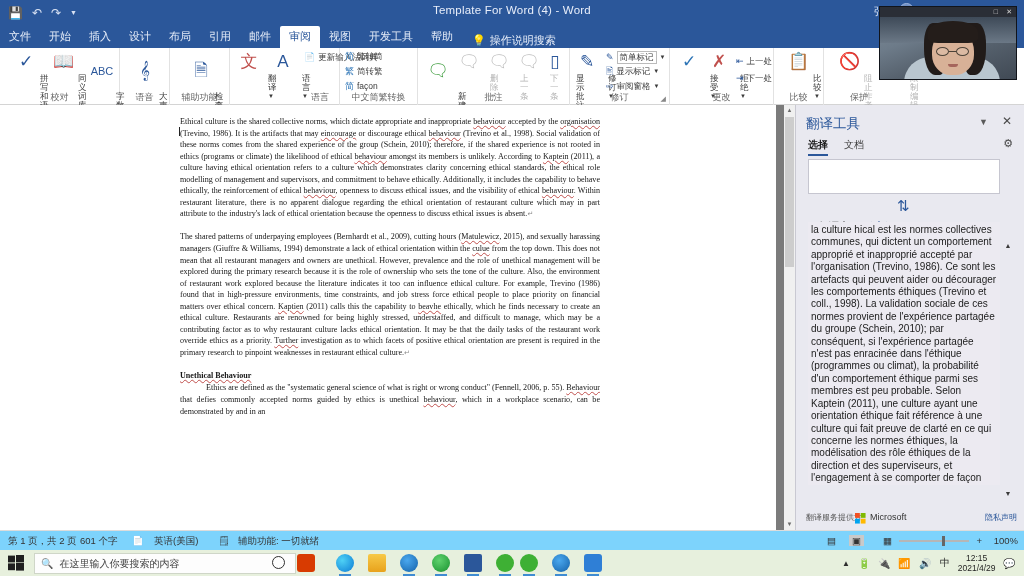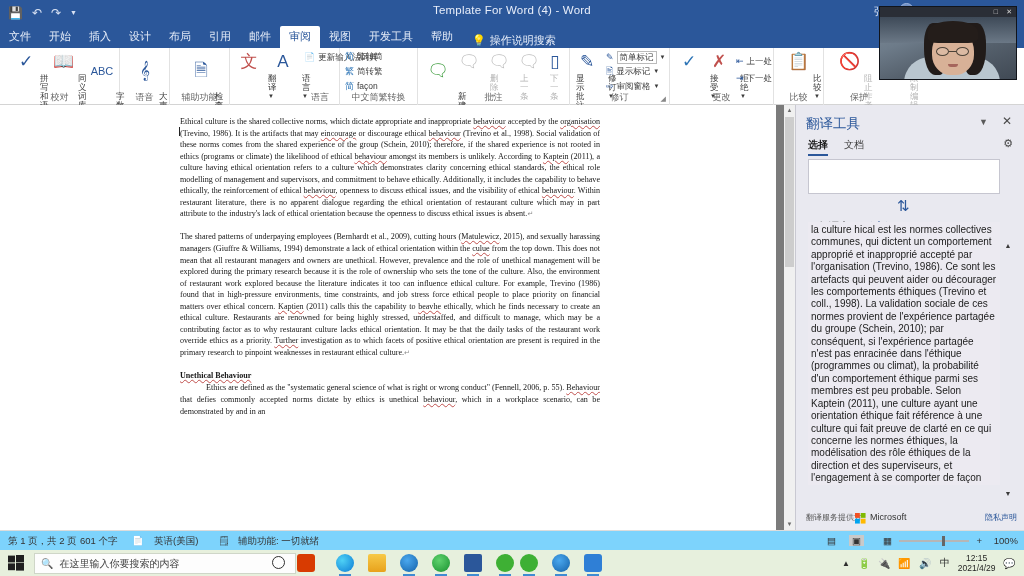--- a/index.html
+++ b/index.html
@@ -377,21 +377,21 @@
     <div id="cursor"></div>
     <div id="doctext">
 
 
       <p class="just"><span>Ethical culture is the shared collective norms, which dictate appropriate and inappropriate </span><span class="sp">behaviour</span><span> accepted by the </span><span class="sp">organisation</span><span> (Trevino, 1986).  It is the artifacts that may </span><span class="sp">eincourage</span><span> or discourage ethical </span><span class="sp">behaviour</span><span> (Trevino et al., 1998).  Social validation of these norms comes from the shared experience of the group (Schein, 2010); therefore, if the shared experience is not rooted in ethics (programs or climate) the likelihood of ethical </span><span class="sp">behaviour</span><span> amongst its members is unlikely.  According to </span><span class="sp">Kaptein</span><span> (2011), a culture having ethical orientation refers to a culture which demonstrates clarity concerning ethical standards, the ethical role modelling of management and supervisors, and commitment to behave ethically.  Additionally, it includes the capability to behave ethically, the reinforcement of ethical </span><span class="sp">behaviour</span><span>, openness to discuss ethical issues, and the visibility of ethical </span><span class="sp">behaviour</span><span>.   Within restaurant literature, there is no apparent dialogue regarding the ethical orientation of restaurant culture which may in part attribute to the industry's lack of ethical orientation because the openness to discuss ethical issues is absent.</span><span class="pil">↵</span></p>
 
       <p class="just"><span>The shared patterns of underpaying employees (Bernhardt et al., 2009), cutting hours (</span><span class="sp">Matulewicz</span><span>, 2015), and sexually harassing managers (Giuffre &amp; Williams, 1994) demonstrate a lack of ethical orientation within the </span><span class="sp">culue</span><span> from the top down.  This does not mean that all restaurant managers and owners are unethical.  However, prevalence and the role of unethical management will be explored during the primary research because it is the role of ownership who sets the tone of the culture.  Also, the environment of restaurant work explored because the literature indicates it too can influence ethical culture.  For example, Trevino (1986) found that in high-pressure environments, time constraints, and job stress force ethical people to place priority on financial matters over ethical concern.  </span><span class="sp">Kaptien</span><span> (2011) calls this the capability to </span><span class="sp">beavhe</span><span> ethically, which he finds necessary to create an ethical culture.  Restaurants are renowned for being highly stressed, understaffed, and difficult to manage, which may be a contributing factor as to why restaurant culture lacks ethical orientation.  It may be that the daily tasks of the restaurant work override ethics as a priority.  </span><span class="sp">Turther</span><span> investigation as to which facets of positive ethical orientation are present is required in the primary research to pinpoint weaknesses in restaurant ethical culture.</span><span class="pil">↵</span></p>
 
       <p class="h"><span class="sp">Unethical Behaviour</span></p>
 
-      <p class="just indent"><span>Ethics are defined as the "systematic general science of what is right or wrong conduct" (Fennell, 2006, p. 55).  </span><span class="sp">Behaviour</span><span> that defies commonly accepted norms dictate by ethics is unethical </span><span class="sp">behaviour</span><span>, which in a workplace scenario, can be demonstrated by and in an</span></p>
+      <p class="just indent"><span>Ethics are defined as the "systematic general science of what is right or wrong conduct" (Fennell, 2006, p. 55).  </span><span class="sp">Behaviour</span><span> that defies commonly accepted norms guided by ethics is unethical </span><span class="sp">behaviour</span><span>, which in a workplace scenario, can be demonstrated by and in an</span></p>
     </div>
   </div>
   <div id="vscroll-doc">
     <div class="arr" style="top:0;">▲</div>
     <div class="thumb" style="top:12px;"></div>
     <div class="arr" style="bottom:0;">▼</div>
   </div>
 </div>
 
 <div id="tpane">

